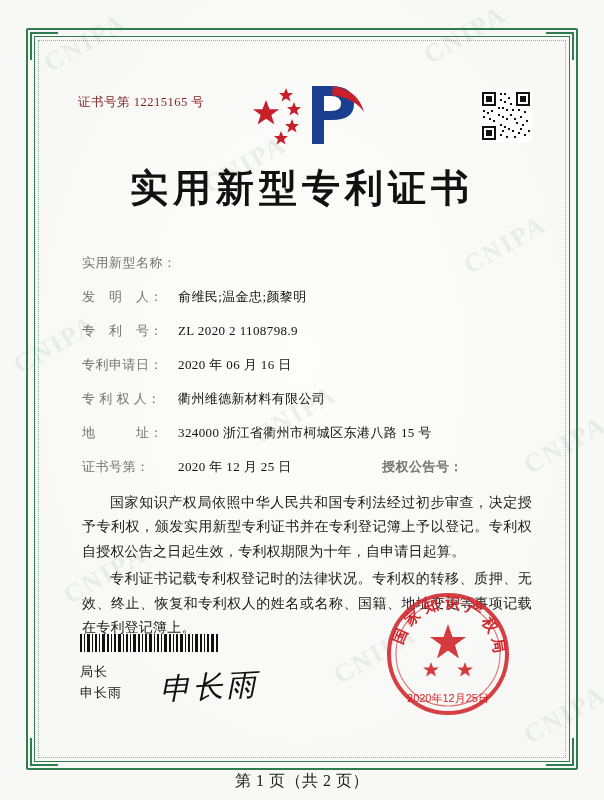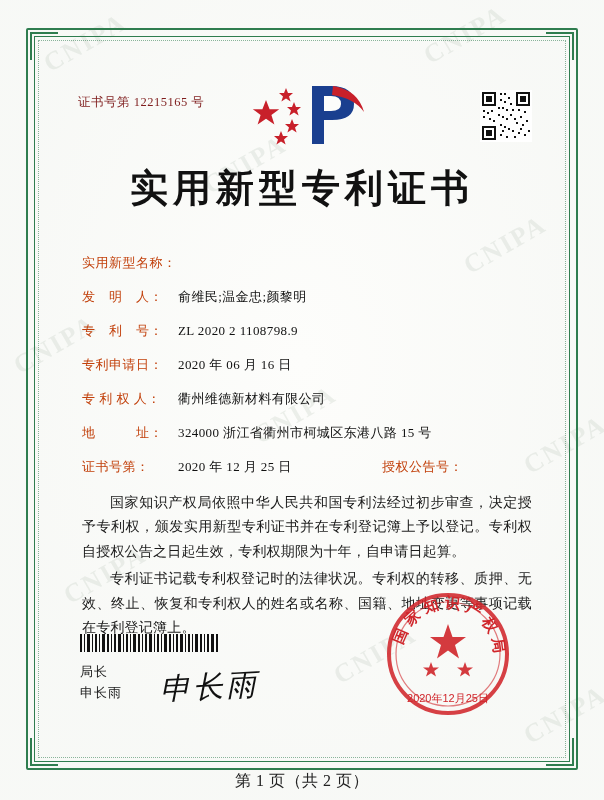--- a/index.html
+++ b/index.html
@@ -132,39 +132,39 @@
   }
   .field {
     display: flex;
     align-items: baseline;
     margin-bottom: 19px;
   }
   .f-label {
     width: 96px;
     flex: 0 0 96px;
     letter-spacing: 0.5px;
-    color: #c2410c;
+    color: #737373;
   }
   .f-value {
     flex: 1;
     letter-spacing: 0.4px;
     color: #111;
   }
   .field-row2 {
     display: flex;
     align-items: baseline;
     margin-bottom: 16px;
   }
   .half {
     display: flex;
     align-items: baseline;
   }
   .half.first { flex: 0 0 300px; }
   .half .f-label { width: 96px; flex: 0 0 96px; }
-  .half.second .f-label { width: 88px; flex: 0 0 88px; }
+  .half.second .f-label { width: 88px; flex: 0 0 88px; font-weight: bold; }
 
   .para {
     margin-top: 14px;
     padding-left: 26px;
     padding-right: 16px;
     font-size: 14px;
     line-height: 1.75;
     text-align: justify;
     text-justify: inter-ideograph;
     letter-spacing: 0.2px;

